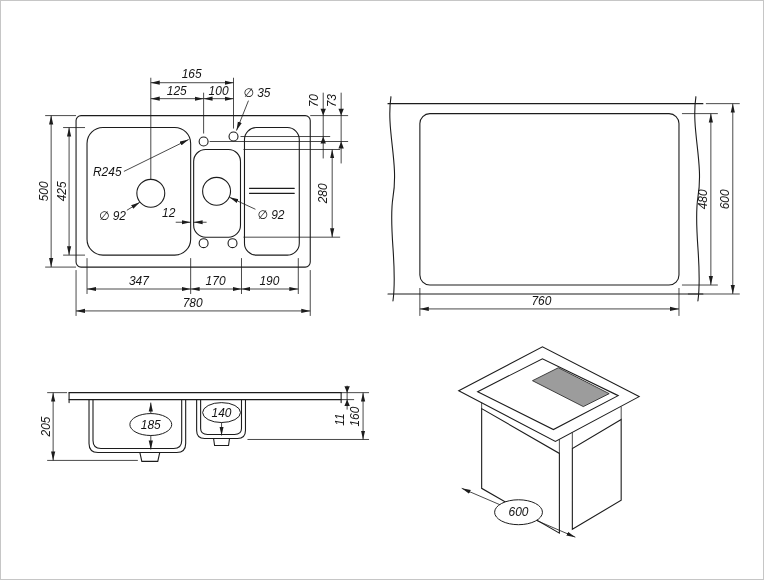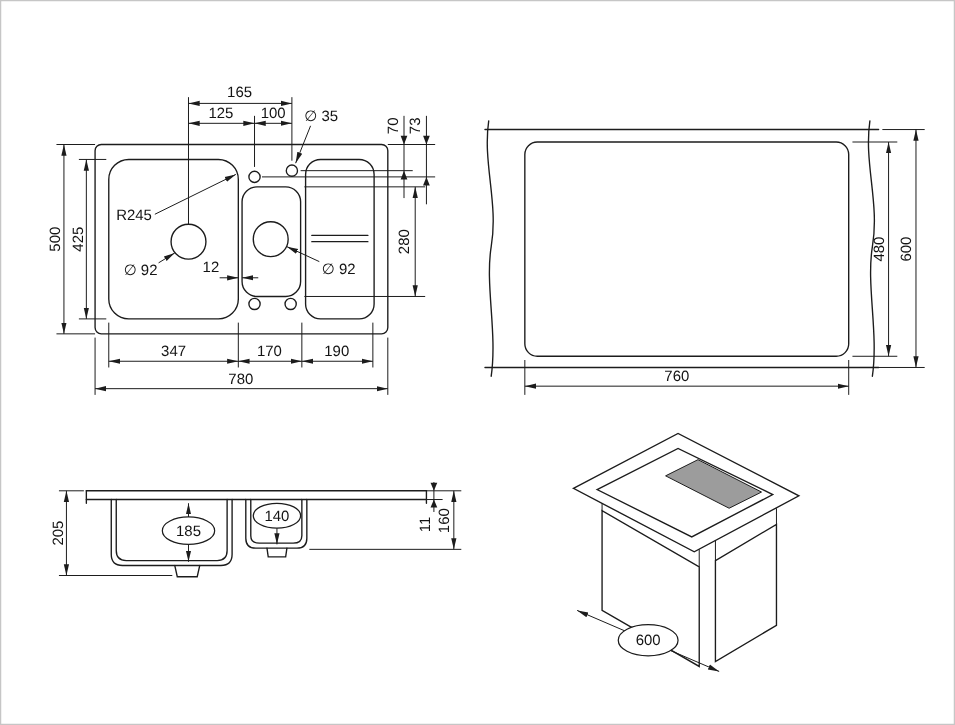--- a/index.html
+++ b/index.html
@@ -1,20 +1,21 @@
 <!DOCTYPE html>
 <html><head>
 <meta charset="utf-8">
 <style>
   html,body { margin:0; padding:0; background:#fff; }
   .stage {
     width:764px; height:580px; box-sizing:border-box;
     background:#ffffff; border:1px solid #c6c6c6;
     position:relative; overflow:hidden;
     font-family:"Liberation Sans","DejaVu Sans",sans-serif;
+    font-style:italic;
   }
   svg { display:block; width:100%; height:100%; }
   .ln  { fill:none; stroke:#1c1c1c; stroke-width:1.1; stroke-linecap:round; }
   .ext { fill:none; stroke:#1c1c1c; stroke-width:0.8; }
   .dim { fill:none; stroke:#1c1c1c; stroke-width:0.8; }
   .lbl { font-size:12px; fill:#141414; }
   .bubble { fill:#ffffff; stroke:#1c1c1c; stroke-width:1; }
   .shade  { fill:#9c9c9c; stroke:#1c1c1c; stroke-width:0.8; }
   .arr { fill:#1c1c1c; stroke:none; }
 </style>

